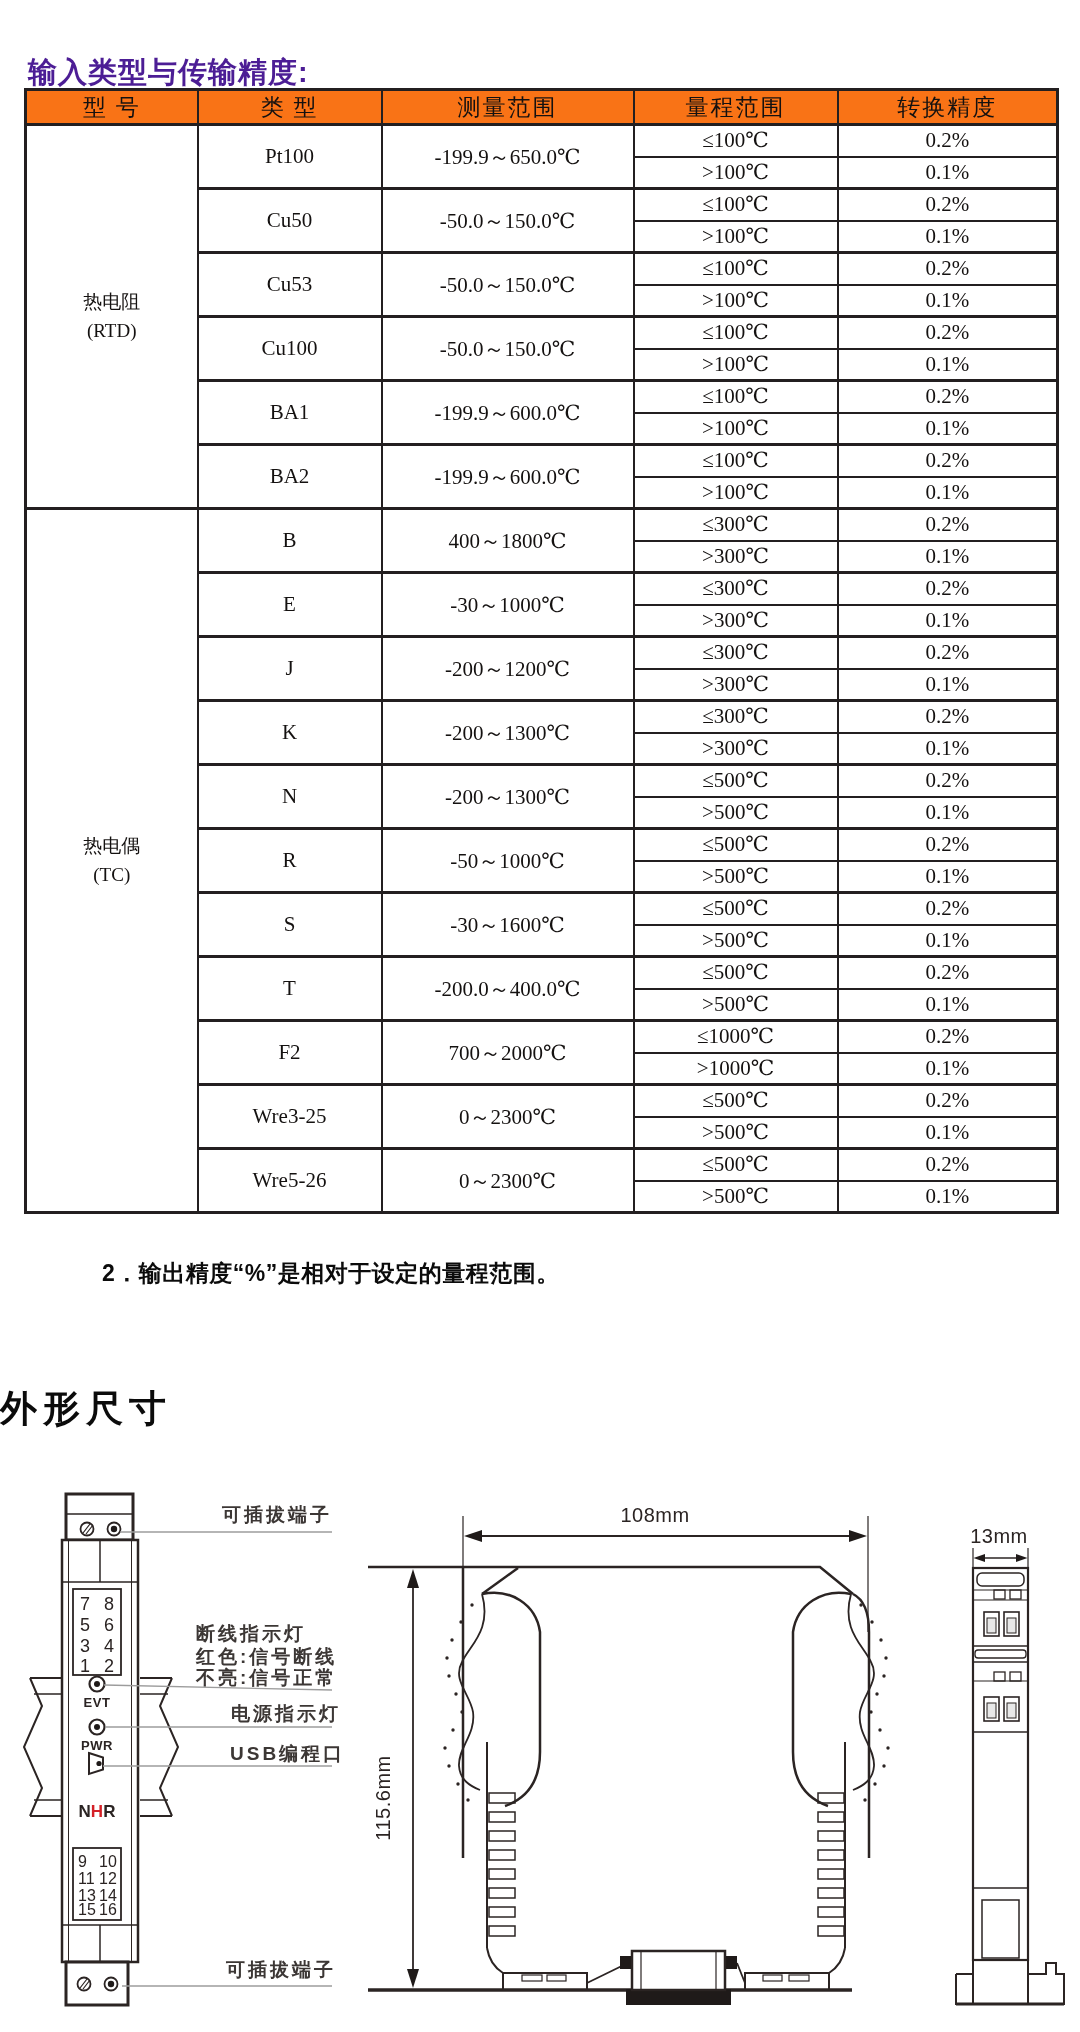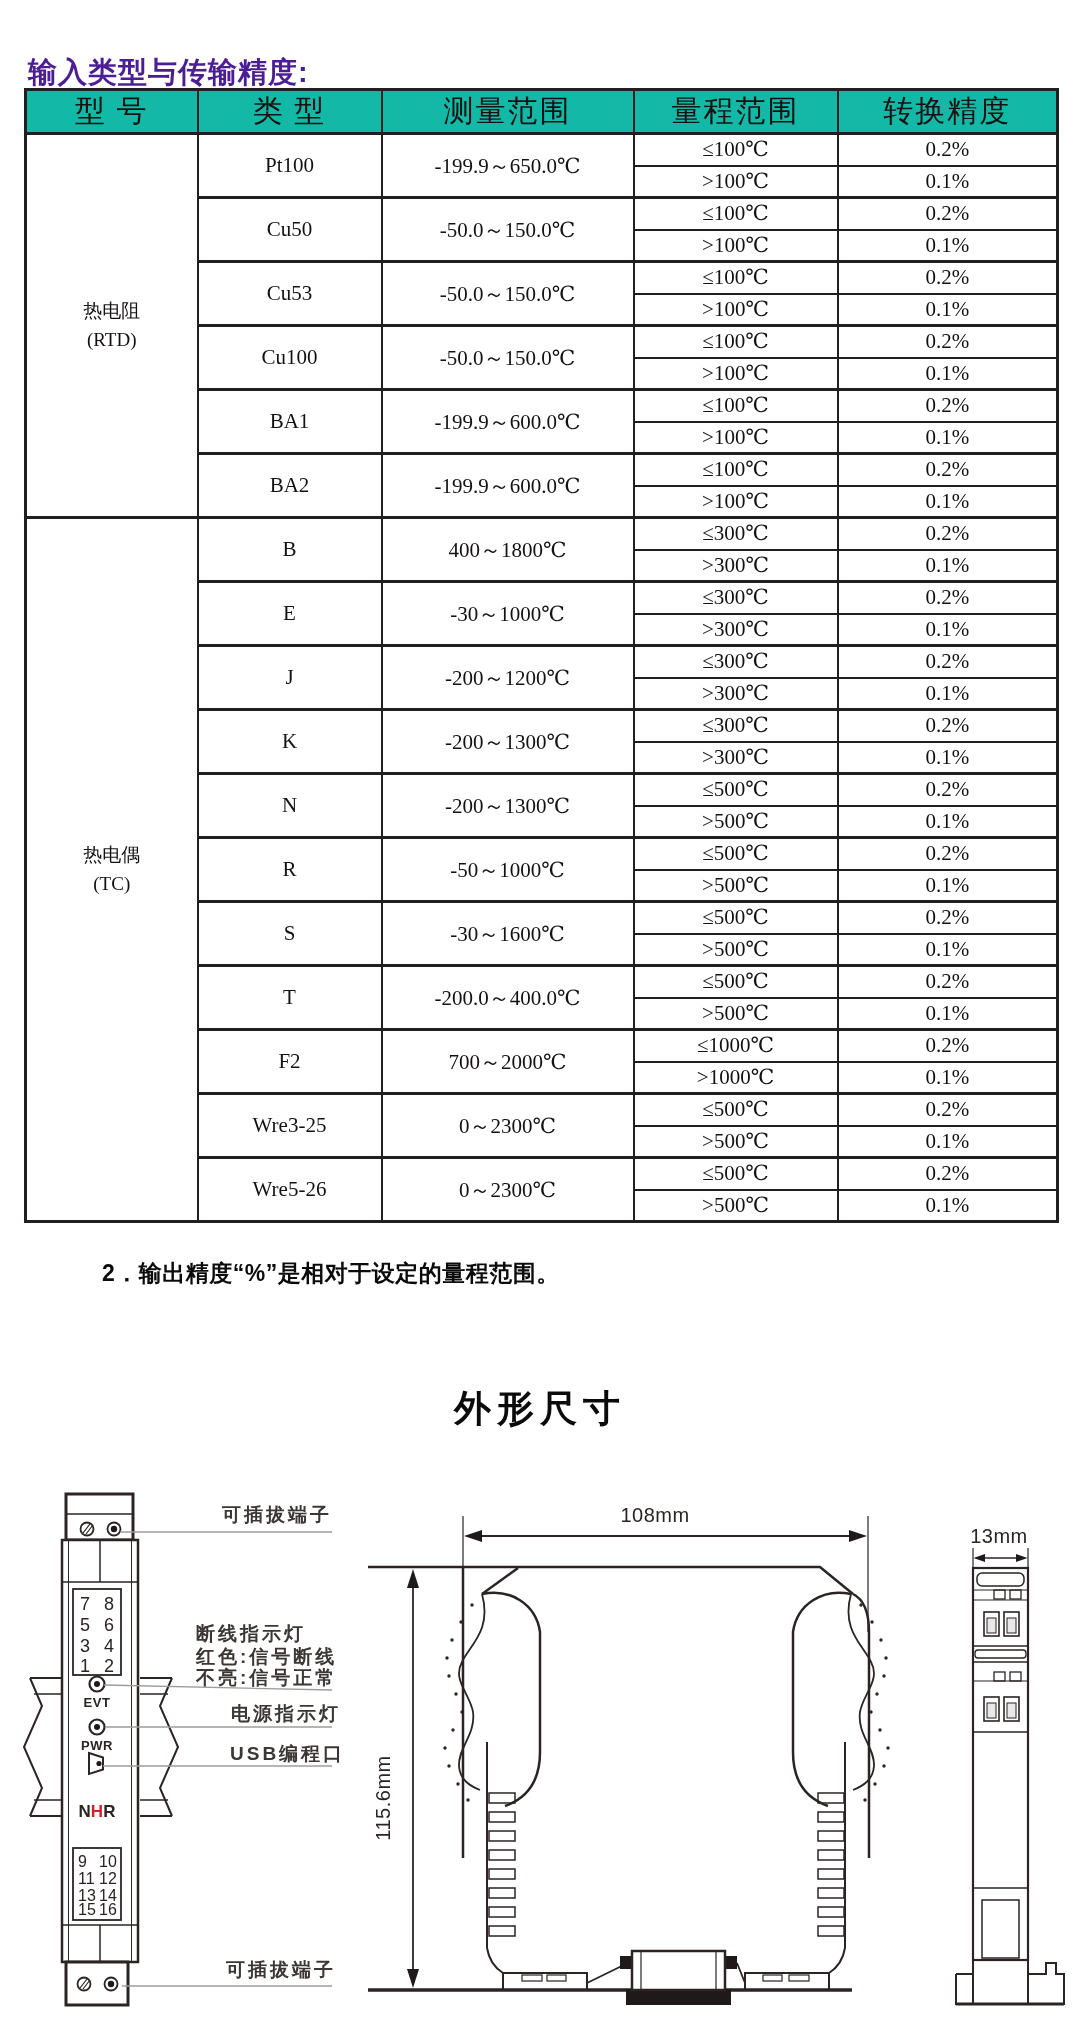--- a/index.html
+++ b/index.html
@@ -6,32 +6,32 @@
   html,body { background:#ffffff; }
   body { width:1080px; height:2032px; font-family:"Liberation Sans","DejaVu Sans",sans-serif; color:#1c1917; }
   .page { position:relative; width:1080px; height:2032px; overflow:hidden; background:#fff; }
 
   .doc-title { position:absolute; left:28px; top:22px; font-size:29px; font-weight:bold; letter-spacing:1px; color:#4c1d95;margin-top:31px; }
 
   .spec-table { position:absolute; left:24px; top:88px; width:1032px; border-collapse:collapse; table-layout:fixed;
                 border:3px solid #231f20; font-family:"Liberation Serif","DejaVu Serif",serif; }
   .spec-table th, .spec-table td { border:2px solid #231f20; text-align:center; vertical-align:middle; padding:0; }
   .spec-table thead tr { height:35px; }
-  .spec-table thead th { background:#14b8a6; font-size:30px; font-weight:normal; letter-spacing:2px; color:#141110; }
+  .spec-table thead th { background:#f97316; font-size:23px; font-weight:normal; letter-spacing:2px; color:#141110; }
   .spec-table tbody tr { height:32px; }
   .spec-table td { font-size:21px; color:#141110; }
   .spec-table td.model-cell { font-size:19px; line-height:1.5; }
   .spec-table tr.type-first td { border-top:3px solid #231f20; }
   .spec-table tr.group-first td { border-top:3px solid #231f20; }
 
   .notes { position:absolute; left:30px; top:1240px; width:1030px; font-size:23px; font-weight:bold; color:#0b0b0b; }
   .note { margin-bottom:26px; letter-spacing:0.5px; }
   .note-indent { padding-left:72px;margin-top:18px; }
 
-  .dim-heading { position:absolute; left:0; top:1384px; width:1080px; text-align:center;
+  .dim-heading { position:absolute; left:0; top:1384px; width:1080px; 
                  font-size:37px; font-weight:bold; letter-spacing:6px; color:#0b0b0b; }
 
   svg.drawing { position:absolute; overflow:visible; }
   .svgl { left:15px;  top:1445px; }
   .svgm { left:345px; top:1445px; }
   .svgr { left:945px; top:1445px; }
 
   .ln   { stroke:#2b2423; fill:none; stroke-linecap:butt; stroke-linejoin:miter; }
   .fillw{ fill:#ffffff; }
   .dark { fill:#1f1a19; }

